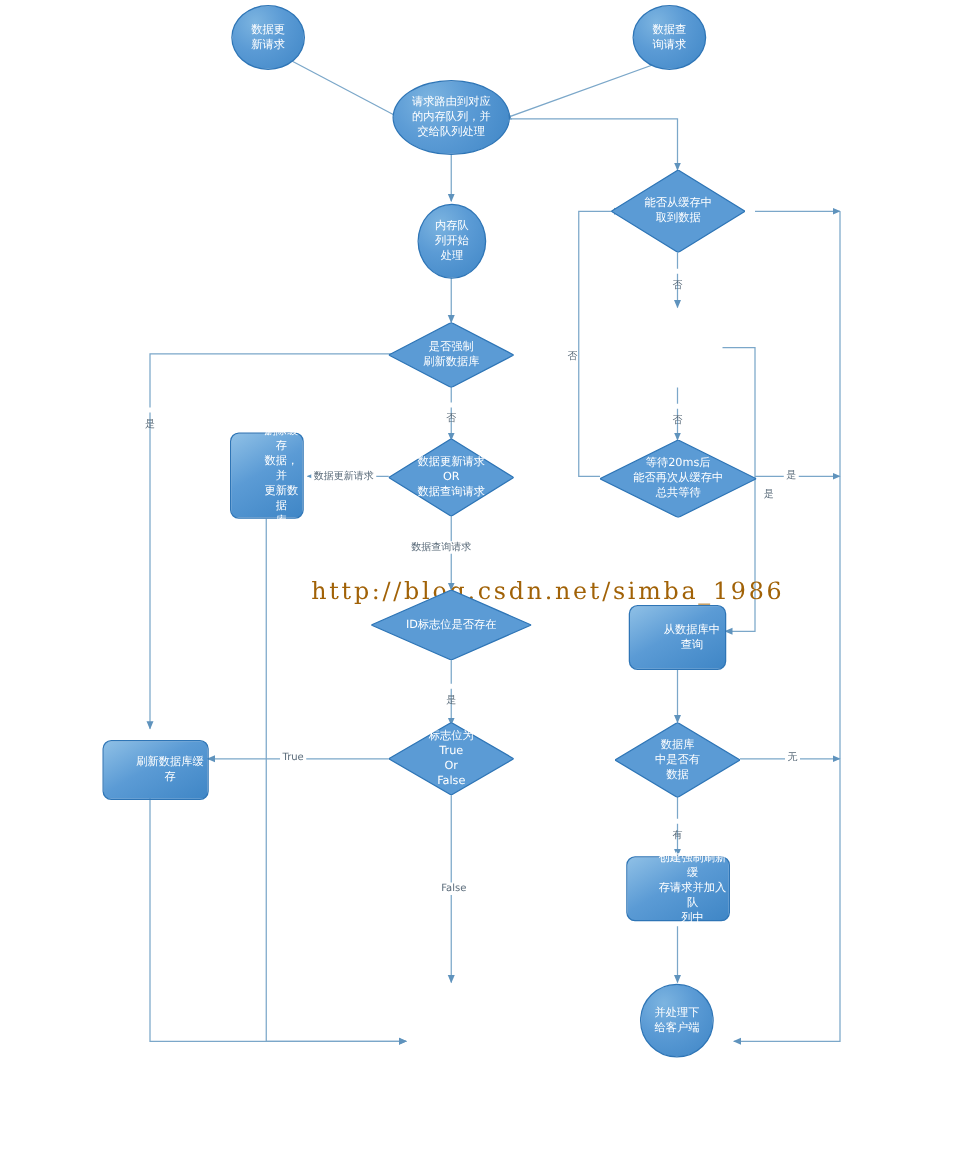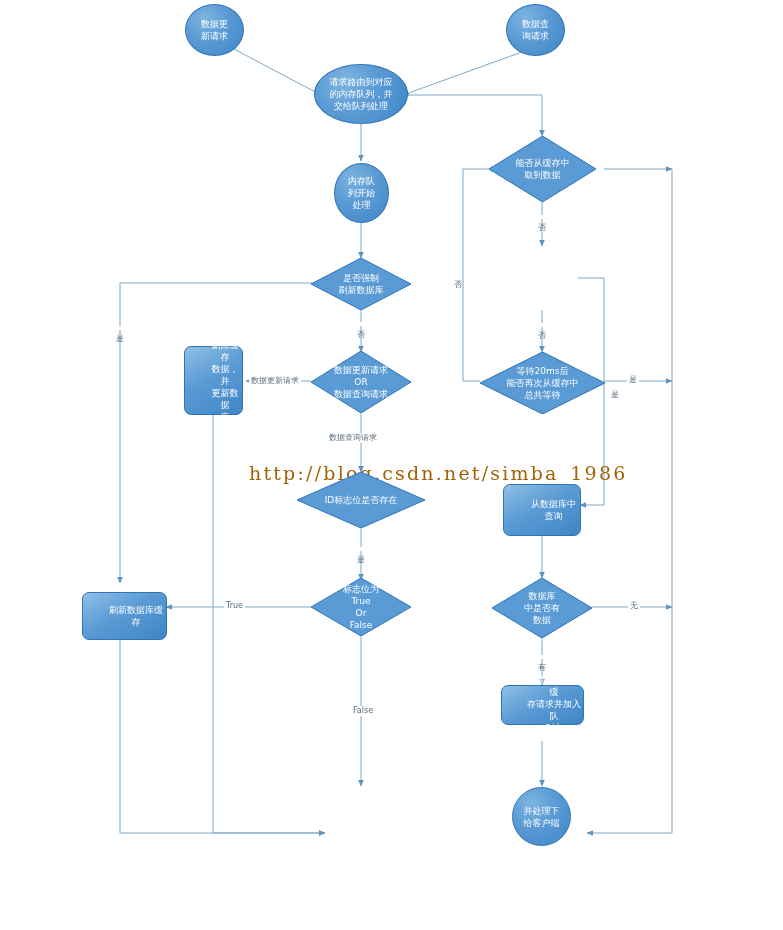--- a/index.html
+++ b/index.html
@@ -255,21 +255,21 @@
 
   <div class="node diamond" style="left:492px; top:578px; width:100px; height:60px;">
     <svg class="dia-shape" viewBox="0 0 100 60" preserveAspectRatio="none">
       <polygon points="50,0 100,30 50,60 0,30" fill="#5b9bd5" stroke="#2e75b6" stroke-width="1"></polygon>
     </svg>
     <span class="lbl">数据库
 中是否有
 数据</span>
   </div>
 
-  <div class="node rect" style="left:501px; top:685px; width:83px; height:40px;font-family:Liberation Mono, monospace;">
+  <div class="node rect" style="left:501px; top:685px; width:83px; height:52px;">
     <span class="lbl">创建强制刷新缓
 存请求并加入队
 列中</span>
   </div>
 
   <div class="node ellipse" style="left:512px; top:787px; width:59px; height:59px;">
     <span class="lbl">并处理下
 给客户端</span>
   </div>
 

